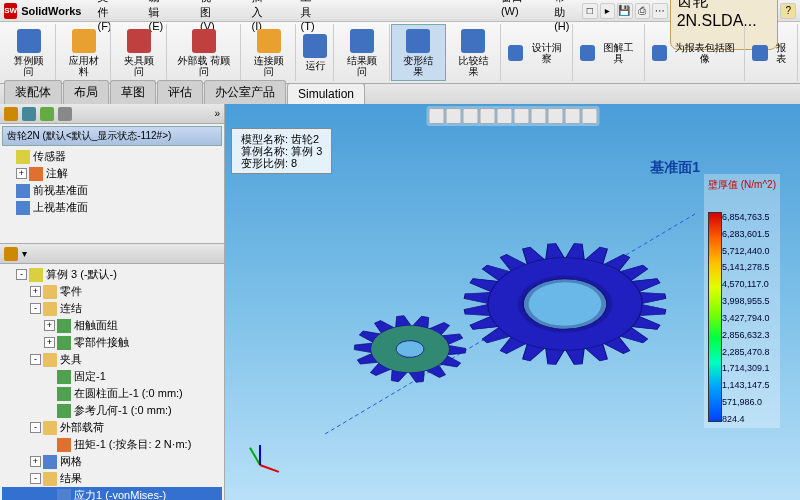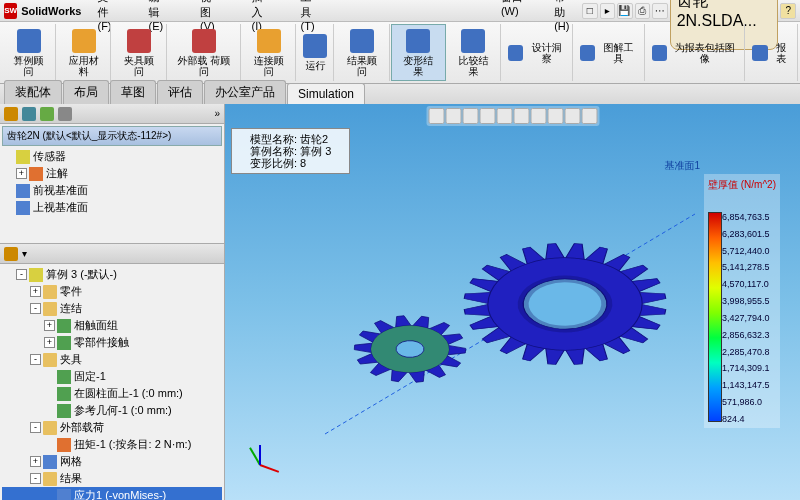--- a/index.html
+++ b/index.html
@@ -38,39 +38,39 @@
 .ico-y { background:#d8d040; }
 .ico-g { background:#50a050; }
 .ico-b { background:#5080d0; }
 .ico-o { background:#e07030; }
 .ind1 { padding-left:14px; }
 .ind2 { padding-left:28px; }
 .ind3 { padding-left:42px; }
 .viewport { flex:1; position:relative; background:linear-gradient(180deg,#4a9dd8 0%,#7cc0e8 50%,#b8e0f8 100%); overflow:hidden; }
 .vp-tb { position:absolute; top:2px; left:50%; transform:translateX(-50%); display:flex; gap:1px; background:rgba(255,255,255,.3); padding:2px; border-radius:3px; }
 .vp-btn { width:16px; height:16px; background:#e8e8e8; border:1px solid #aaa; border-radius:2px; cursor:pointer; }
-.info-box { position:absolute; top:24px; left:6px; background:rgba(255,255,255,.85); padding:4px 18px; font-size:9px; line-height:12px; border:1px solid #888; }
+.info-box { position:absolute; top:24px; left:6px; background:rgba(255,255,255,.85); padding:4px 9px; font-size:9px; line-height:12px; border:1px solid #888; }
 .gear-cont { position:absolute; top:70px; left:90px; width:380px; height:280px; }
 .gear-big { position:absolute; width:220px; height:220px; top:20px; left:140px; }
 .gear-small { position:absolute; width:130px; height:130px; top:110px; left:30px; }
 .gear-body { fill:#2020c0; stroke:#101080; stroke-width:1; }
 .gear-stress { fill:#40d040; opacity:.6; }
 .axis-line { stroke:#2060e0; stroke-width:1; stroke-dasharray:4 3; }
 .legend { position:absolute; top:70px; right:20px; background:rgba(255,255,255,.3); padding:4px; }
 .legend-title { font-size:10px; color:#c00; margin-bottom:20px; text-align:right; }
 .legend-body { display:flex; }
 .colorbar { width:14px; height:210px; background:linear-gradient(180deg,#d00000 0%,#ff6000 12%,#ffc000 24%,#e0ff00 36%,#80ff00 48%,#00ff40 60%,#00ffc0 72%,#00a0ff 84%,#0040ff 100%); border:1px solid #333; }
 .legend-vals { display:flex; flex-direction:column; justify-content:space-between; height:212px; }
 .legend-vals div { font-size:9px; color:#003; white-space:nowrap; }
 .triad { position:absolute; bottom:10px; left:10px; width:50px; height:50px; }
 .triad-arrow { position:absolute; width:2px; height:20px; transform-origin:bottom center; bottom:25px; left:24px; }
 .tx { background:#d00; transform:rotate(110deg); }
 .ty { background:#0a0; transform:rotate(-30deg); }
 .tz { background:#00d; transform:rotate(0deg); }
-.basemark { position:absolute; top:55px; right:100px; color:#1040a0; font-size:10px; font-weight:normal; }
+.basemark { position:absolute; top:55px; right:100px; color:#1040a0; font-size:14px; font-weight:bold; }
 </style>
 </head>
 <body>
 
 <div class="titlebar">
   <div class="logo">SW</div>
   <div class="appname">SolidWorks</div>
   <div class="menu" id="menu">
       <div class="menu-item">文件(F)</div>
       <div class="menu-item">编辑(E)</div>

